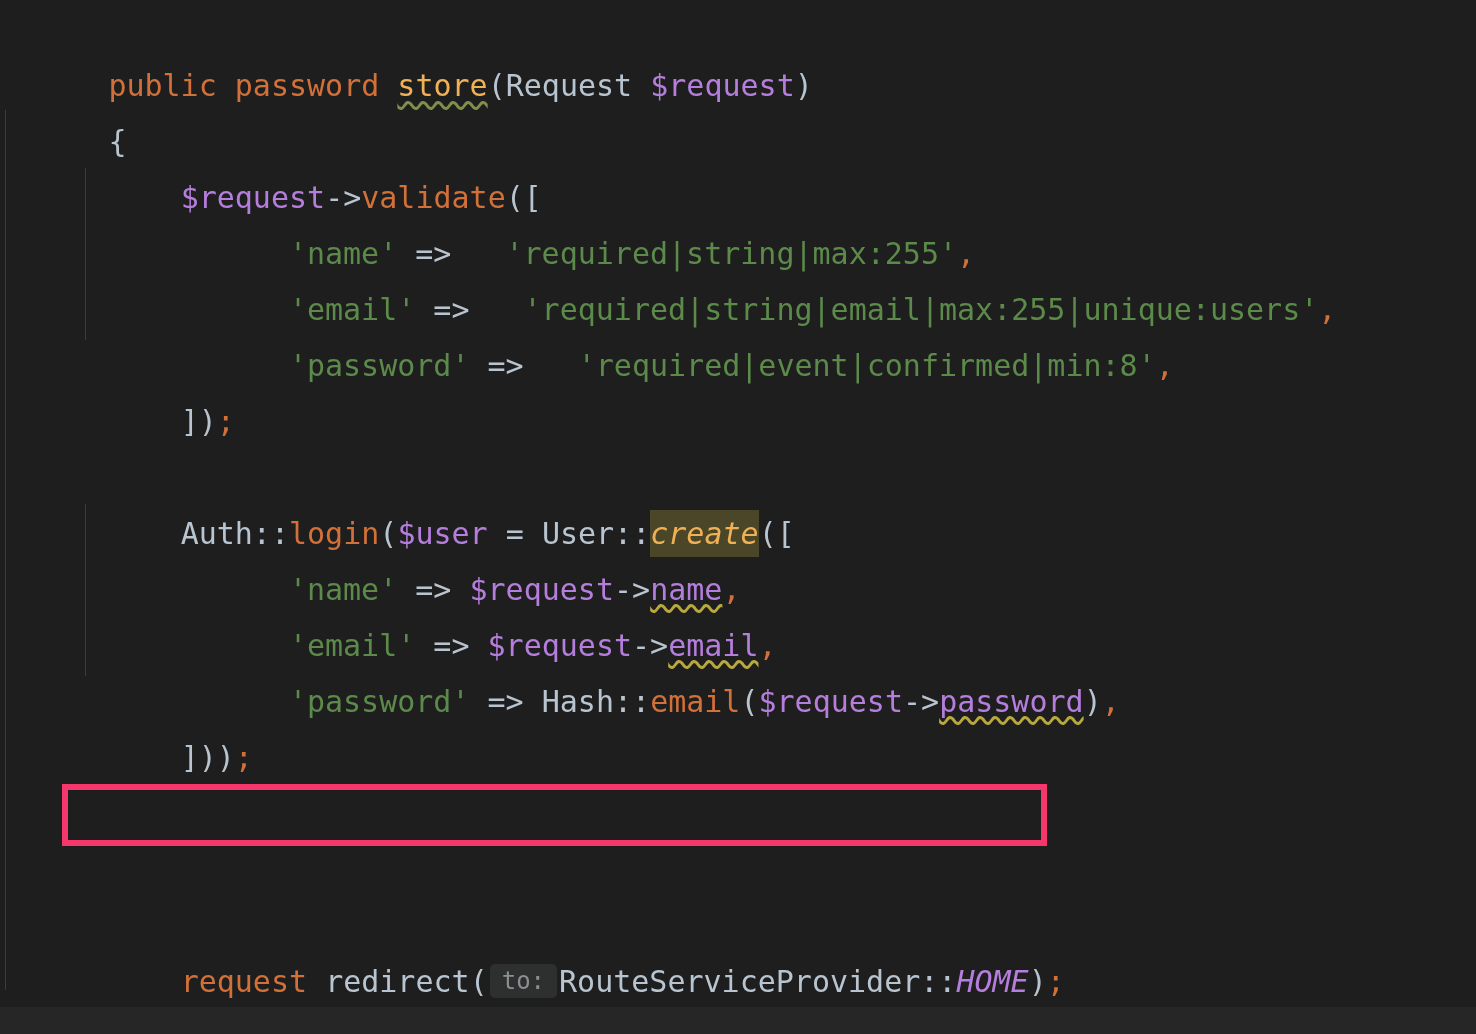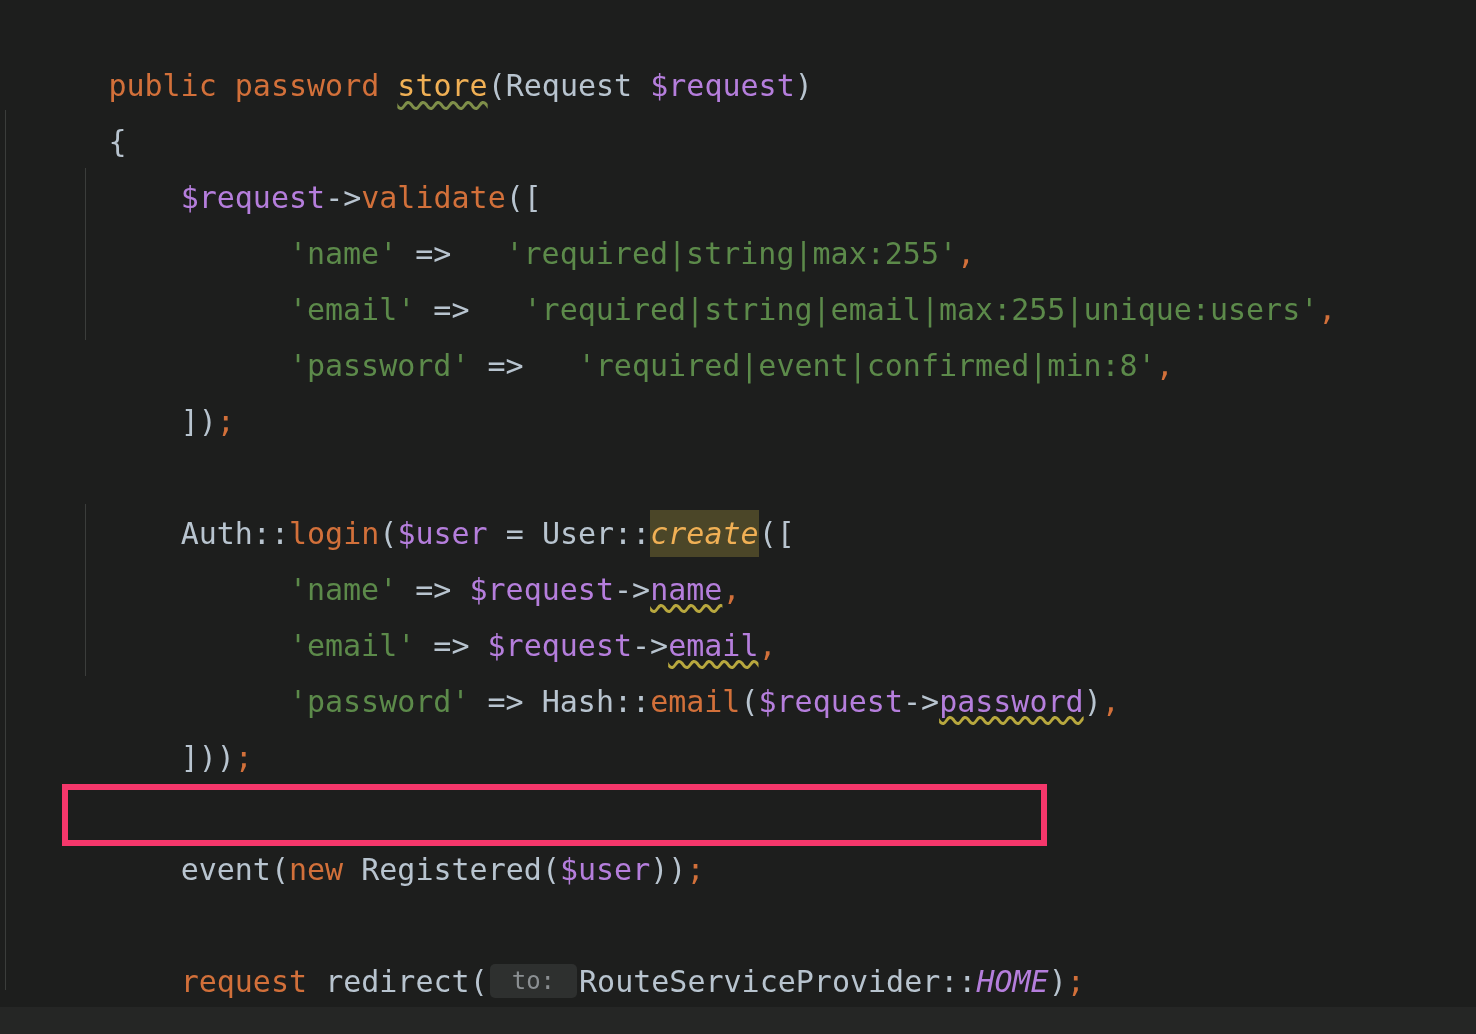--- a/index.html
+++ b/index.html
@@ -80,21 +80,21 @@
     padding: 6px 0 6px 0;
     box-shadow: 0 0 0 0 transparent;
   }
 
   
   .inlay-hint {
     color: #8b8f92;
     background: #2e302f;
     border-radius: 5px;
     font-size: 24px;
-    padding: 3px 22px;
+    padding: 3px 12px;
     margin: 0 2px;
     position: relative;
     top: -3px;
   }
 
   
   #annotation-box {
     position: absolute;
     border-style: solid;
     box-sizing: border-box;
@@ -157,23 +157,20 @@
     <div class="code-line" style="top:618px;">
       <span class="pad">        </span><span class="t-str">'password'</span><span class="t-plain"> =&gt; </span><span class="t-class">Hash::</span><span class="t-call">email</span><span class="t-plain">(</span><span class="t-var">$request</span><span class="t-plain">-&gt;</span><span class="t-prop-squig">password</span><span class="t-plain">)</span><span class="t-punc-o">,</span>
     </div>
 
     <div class="code-line" style="top:674px;">
       <span class="pad">    </span><span class="t-plain">]))</span><span class="t-punc-o">;</span>
     </div>
 
     <div class="code-line" style="top:730px;"></div>
 
-    <div class="code-line" style="top:786px;">
-      <span class="pad">    </span><span class="t-plain">event</span><span class="t-plain">(</span><span class="t-kw">new </span><span class="t-class">Registered</span><span class="t-plain">(</span><span class="t-var">$user</span><span class="t-plain">))</span><span class="t-punc-o">;</span>
-    </div>
 
     <div class="code-line" style="top:842px;"></div>
 
     <div class="code-line" style="top:898px;">
       <span class="pad">    </span><span class="t-kw">request</span><span class="t-plain"> </span><span class="t-plain">redirect</span><span class="t-plain">(</span><span class="inlay-hint">to:</span><span class="t-class">RouteServiceProvider::</span><span class="t-const">HOME</span><span class="t-plain">)</span><span class="t-punc-o">;</span>
     </div>
 
     <div class="code-line" style="top:954px;">
       
     </div>

